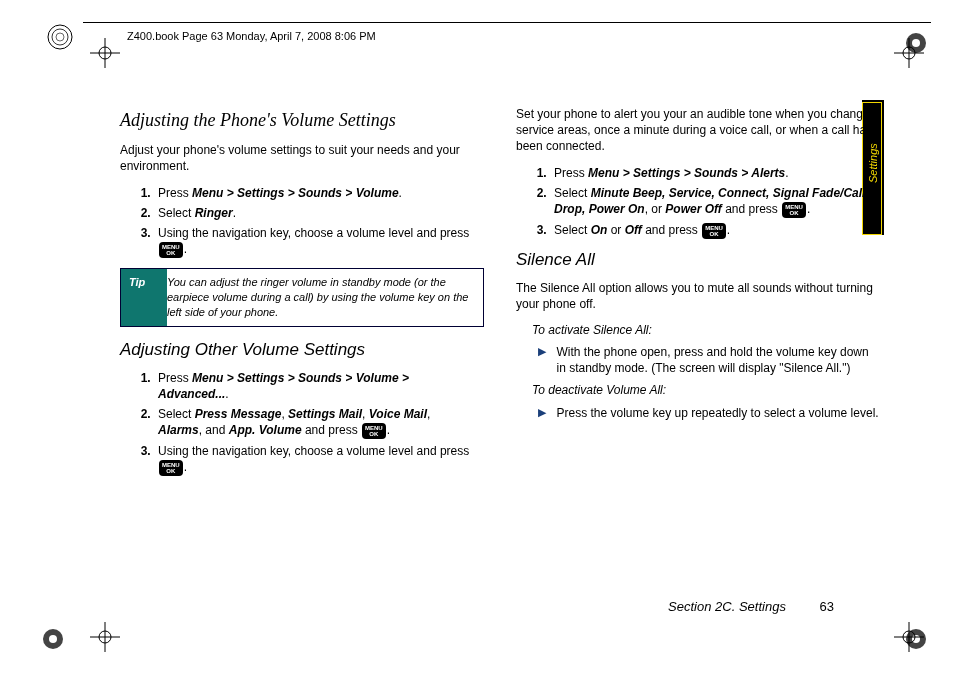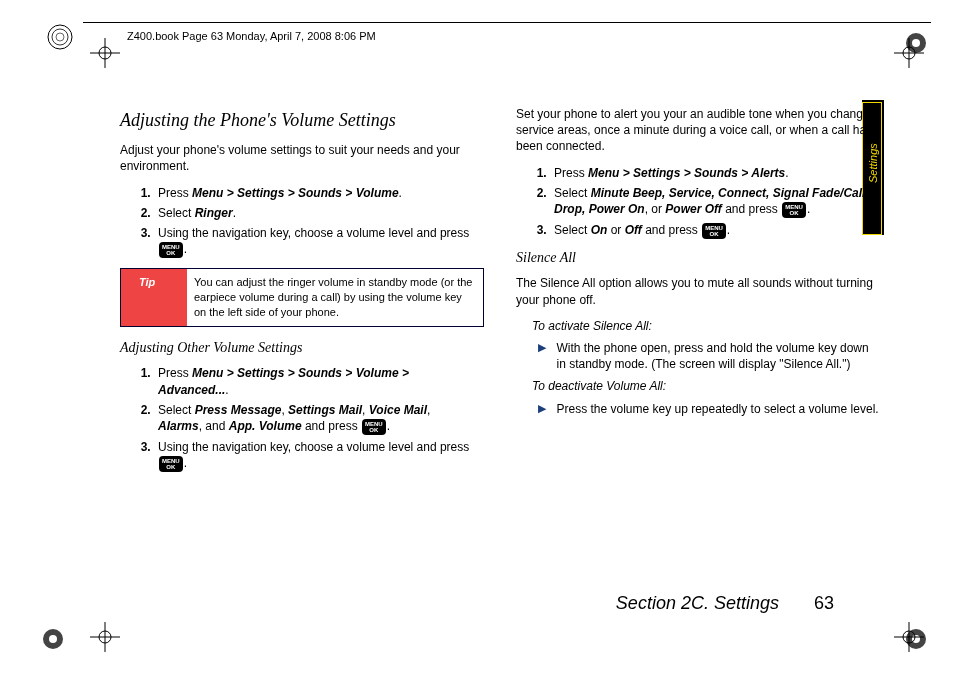--- a/index.html
+++ b/index.html
@@ -83,23 +83,23 @@
   h3 {
     font-style: italic;
     font-weight: normal;
     font-size: 18px;
     margin: 8px 0 10px 0;
     font-family: Georgia, 'Times New Roman', serif;
   }
   h4 {
     font-style: italic;
     font-weight: normal;
-    font-size: 14px;
+    font-size: 17px;
     margin: 10px 0 8px 0;
-    font-family: Liberation Serif, serif;
+    font-family: Liberation Sans, sans-serif;
   }
   .body-text { margin: 6px 0 10px 0; }
   ol { margin: 4px 0; padding-left: 26px; }
   ol li { margin: 4px 8px; padding-left: 4px; }
   ol li::marker { font-weight: bold; }
   .path { font-style: italic; font-weight: bold; }
   .em-it { font-style: italic; font-weight: bold; }
   .menu-btn {
     display: inline-block;
     background: #000;
@@ -112,54 +112,55 @@
     vertical-align: middle;
     text-align: center;
     margin: 0 1px;
   }
   .tip-box {
     display: flex;
     margin: 10px 0 12px 0;
     border: 1px solid #003;
   }
   .tip-label {
-    background: #ef4444;
+    background: #0f766e;
     color: #fff;
     font-style: italic;
     font-weight: bold;
     font-size: 11px;
-    padding: 6px 18px;
+    padding: 6px 8px;
     width: 30px;
     display:flex;
     align-items:flex-start;
   }
   .tip-content {
-    font-size: 11px;
-    padding: 6px 7px;
+    font-style: italic;
+    font-size: 11px;
+    padding: 6px 0;
     flex: 1;
   }
   .sub-em {
     font-style: italic;
     margin: 6px 16px;
     font-size: 12px;
   }
   .indent-item {
     display: flex;
     margin: 4px 0 4px 22px;
   }
   .tri {
     color: #1b3f7a;
     margin-right: 10px;
     font-size: 11px;
   }
   .footer {
     position: absolute;
     bottom: 68px;
     right: 120px;
-    font-size: 18px;
+    font-size: 13px;
     font-style: italic;
   }
   .page-num {
     font-style: normal;
     margin-left: 30px;
   }
 </style>
 </head>
 <body>
 

